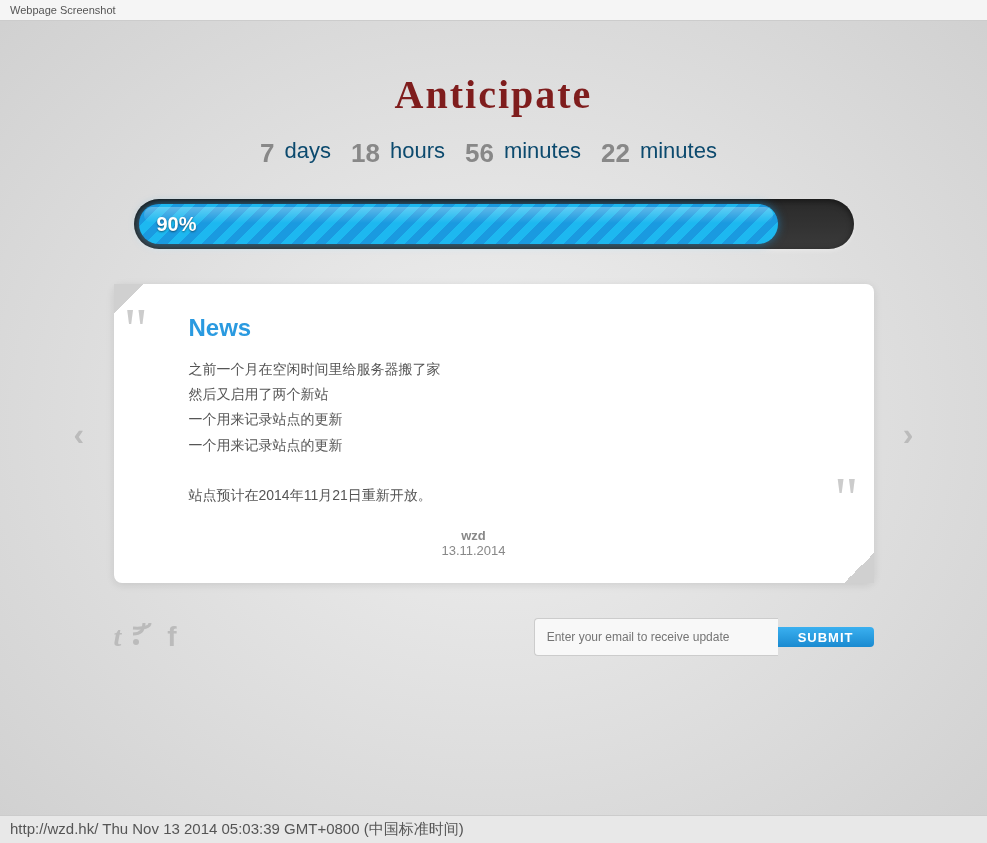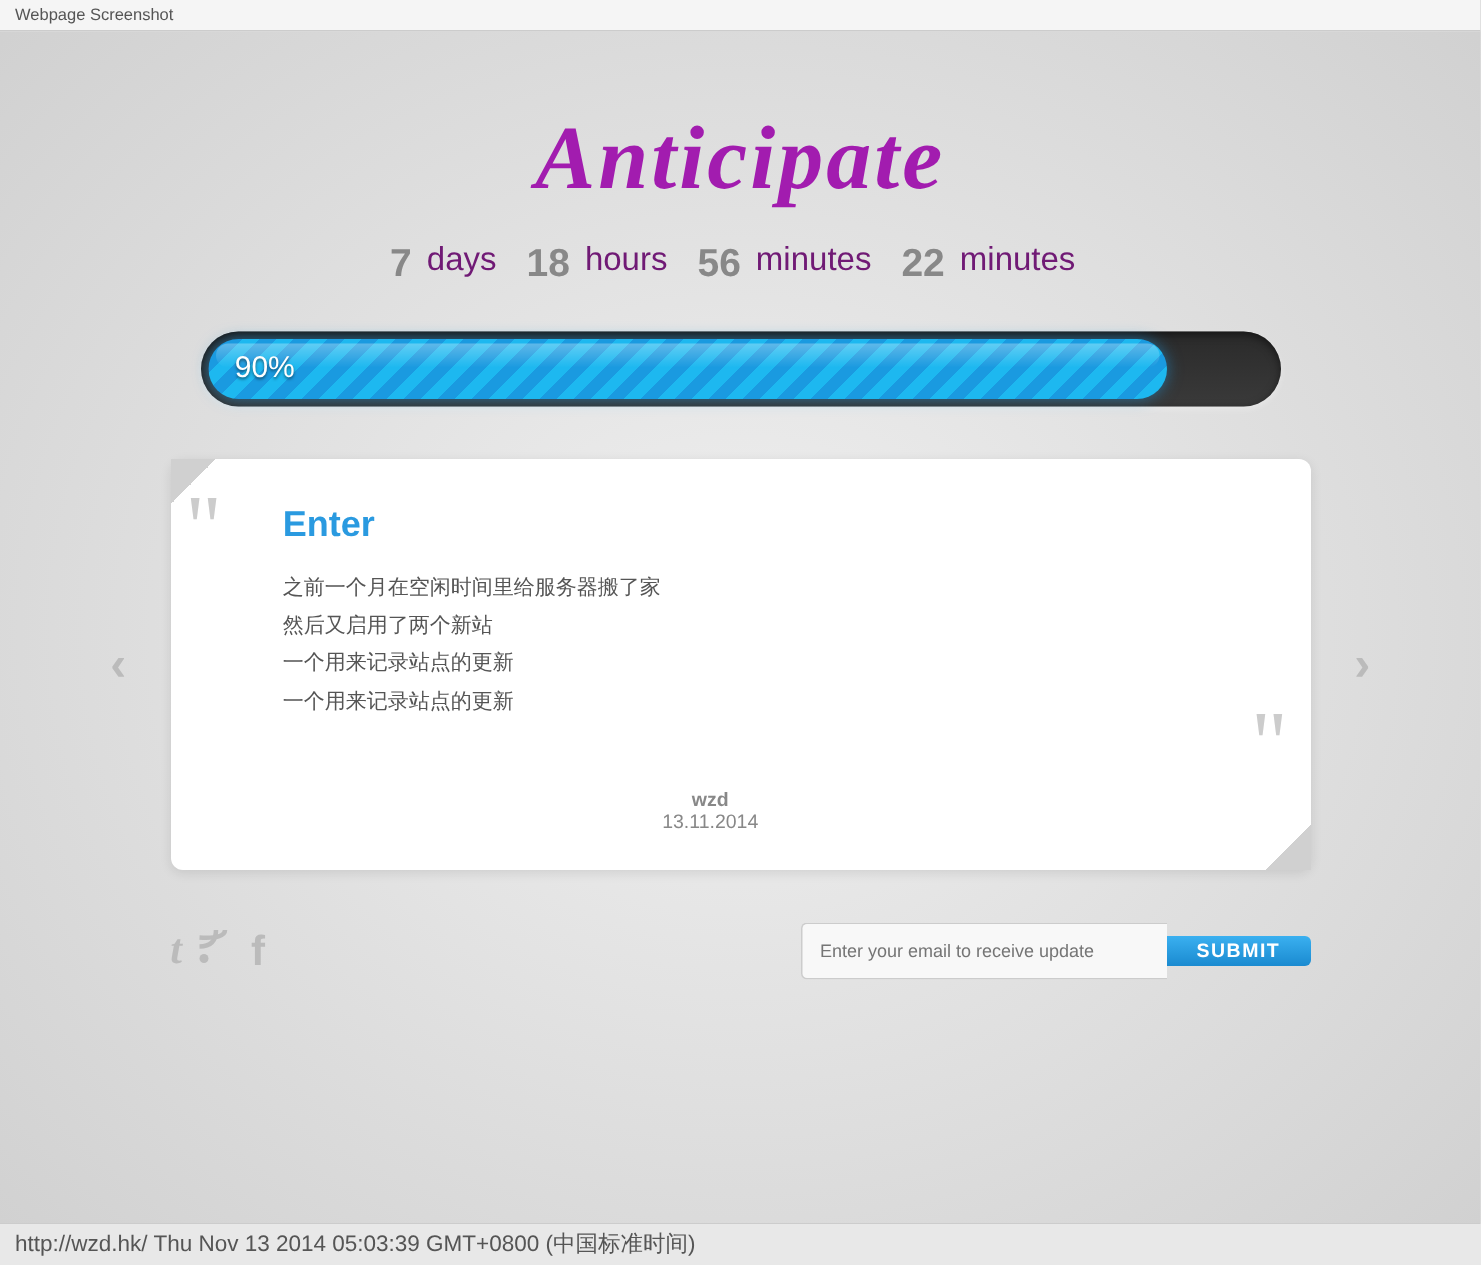--- a/index.html
+++ b/index.html
@@ -31,46 +31,45 @@
     
     #main-container {
       display: flex;
       flex-direction: column;
       align-items: center;
       padding-top: 50px;
     }
 
     
     #title {
-      font-size: 60px;
-      font-weight: bold;
-      color: #a21caf;
+      font-size: 40px;
+      font-weight: bold;
+      color: #7f1d1d;
       letter-spacing: 2px;
       margin-bottom: 20px;
       font-family: Georgia, serif;
-      font-style: italic;
     }
 
     
     #countdown {
       display: flex;
       gap: 10px;
       margin-bottom: 30px;
       font-size: 22px;
       color: #aaa;
     }
 
     .countdown-number {
       font-weight: bold;
       color: #888;
       font-size: 26px;
     }
 
     .countdown-label {
-      color: #701a75;
+      color: #0c4a6e;
       font-size: 22px;
       margin-right: 10px;
     }
 
     
     #progress-container {
       width: 720px;
       height: 50px;
       background: linear-gradient(to bottom, #2a2a2a, #3a3a3a);
       border-radius: 30px;
@@ -108,21 +107,21 @@
       background: linear-gradient(to bottom, rgba(255,255,255,0.3), transparent);
       border-radius: 20px;
     }
 
     #progress-label {
       position: absolute;
       left: 18px;
       top: 50%;
       transform: translateY(-50%);
       font-size: 20px;
-      font-weight: normal;
+      font-weight: bold;
       color: white;
       text-shadow: 0 1px 2px rgba(0,0,0,0.5);
       z-index: 2;
     }
 
     
     #news-wrapper {
       width: 760px;
       position: relative;
       margin-bottom: 30px;
@@ -325,28 +324,29 @@
     </div>
   </div>
 
   <div id="news-wrapper">
 
     <div class="nav-arrow nav-arrow-left">‹</div>
 
     <div id="news-card">
       <span class="quote-left">"</span>
 
-      <div id="news-title">Enter</div>
+      <div id="news-title">News</div>
 
       <div id="news-content">
         <div>之前一个月在空闲时间里给服务器搬了家</div>
         <div>然后又启用了两个新站</div>
         <div>一个用来记录站点的更新</div>
         <div>一个用来记录站点的更新</div>
         <div>&nbsp;</div>
+        <div>站点预计在2014年11月21日重新开放。</div>
       </div>
 
       <div id="news-footer">
         <div class="author">wzd</div>
         <div>13.11.2014</div>
       </div>
 
       <span class="quote-right">"</span>
     </div>
 

